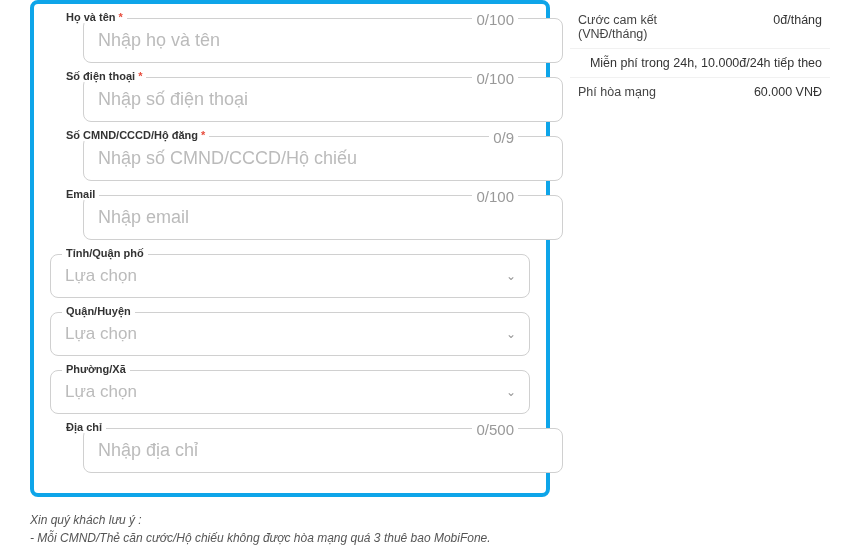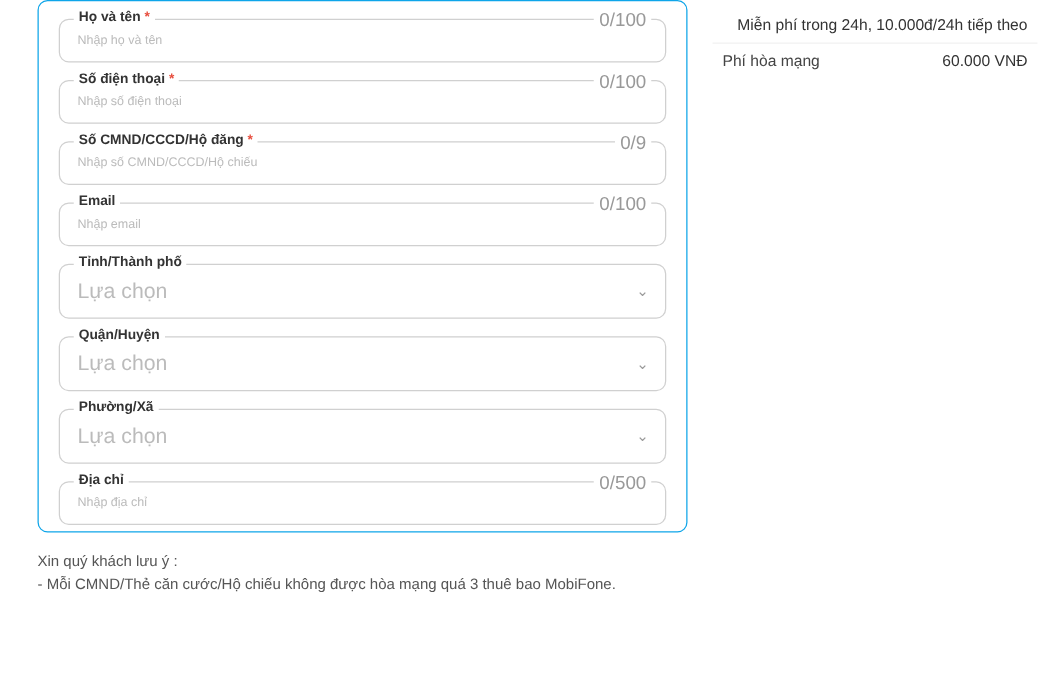--- a/index.html
+++ b/index.html
@@ -1,31 +1,31 @@
 <!DOCTYPE html>
 <html><head>
 <meta charset="utf-8">
 <style>
   * { box-sizing: border-box; margin: 0; padding: 0; font-family: Arial, sans-serif; }
   body { background: #fff; width: 850px; height: 550px; overflow: hidden; position: relative; }
   .container { display: flex; gap: 20px; padding: 0 0 0 30px; }
   .form-col { flex: 0 0 520px; }
   .summary-col { flex: 0 0 260px; padding-top: 6px; }
-  .form-card { background: #fff; border: 1px solid #0ea5e9; border-radius: 8px; padding: 10px 16px 5px; }
+  .form-card { background: #fff; border: 4px solid #0ea5e9; border-radius: 8px; padding: 10px 16px 20px; }
   .field-wrap { position: relative; margin-top: 14px; }
   .field-wrap:first-child { margin-top: 4px; }
   .field-label { position: absolute; top: -7px; left: 12px; background: #fff; padding: 0 4px; font-size: 11px; color: #333; font-weight: 600; z-index: 2; }
   .field-label .req { color: #e74c3c; }
   .field-counter { position: absolute; top: -7px; right: 12px; background: #fff; padding: 0 4px; font-size: 15px; color: #999; z-index: 2; }
-  .field-input { width: 100%; border: 1px solid #d0d0d0; border-radius: 8px; padding: 11px 14px; font-size: 10px; color: #333; outline: none; }
+  .field-input { width: 100%; border: 1px solid #d0d0d0; border-radius: 8px; padding: 11px 14px; font-size: 18px; color: #333; outline: none; margin-left: 33px; }
   .field-input::placeholder { color: #bbb; }
   .field-select { width: 100%; border: 1px solid #d0d0d0; border-radius: 8px; padding: 11px 14px; font-size: 17px; color: #bbb; background: #fff; appearance: none; cursor: pointer; outline: none; }
   .select-wrap { position: relative; }
   .chevron { position: absolute; right: 14px; top: 50%; transform: translateY(-50%); pointer-events: none; color: #999; font-size: 12px; }
-  .notes { margin: 14px 0 0 0; font-size: 12px; color: #555; line-height: 1.5; }
+  .notes { margin: 14px 0 0 0; font-size: 12px; font-style: italic; color: #555; line-height: 1.5; }
   .sum-row { display: flex; justify-content: space-between; font-size: 12.5px; color: #333; padding: 7px 8px; border-top: 1px solid #f1f1f1; }
   .sum-row:first-child { border-top: none; }
   .sum-label { color: #444; flex: 0 0 45%; }
   .sum-val { color: #333; text-align: right; flex: 1; }
 </style>
 </head>
 <body>
 
 <div class="container">
   <div class="form-col">
@@ -49,21 +49,21 @@
         <input class="field-input" placeholder="Nhập số CMND/CCCD/Hộ chiếu" style="">
       </div>
 
       <div class="field-wrap">
         <span class="field-label">Email</span>
         <span class="field-counter">0/100</span>
         <input class="field-input" placeholder="Nhập email" style="">
       </div>
 
       <div class="field-wrap">
-        <span class="field-label">Tỉnh/Thành phố</span>
+        <span class="field-label">Tỉnh/Quận phố</span>
         <div class="select-wrap">
           <div class="field-select">Lựa chọn</div>
           <span class="chevron">⌄</span>
         </div>
       </div>
 
       <div class="field-wrap">
         <span class="field-label">Quận/Huyện</span>
         <div class="select-wrap">
           <div class="field-select">Lựa chọn</div>
@@ -89,20 +89,24 @@
 
     <div class="notes">
       <div>Xin quý khách lưu ý :</div>
       <div>- Mỗi CMND/Thẻ căn cước/Hộ chiếu không được hòa mạng quá 3 thuê bao MobiFone.</div>
     </div>
 
   </div>
 
   <div class="summary-col">
     <div class="sum-row">
+      <span class="sum-label">Cước cam kết (VNĐ/tháng)</span>
+      <span class="sum-val">0đ/tháng</span>
+    </div>
+    <div class="sum-row">
       <span class="sum-val">Miễn phí trong 24h, 10.000đ/24h tiếp theo</span>
     </div>
     <div class="sum-row">
       <span class="sum-label">Phí hòa mạng</span>
       <span class="sum-val">60.000 VNĐ</span>
     </div>
   </div>
 </div>
 
 </body></html>

